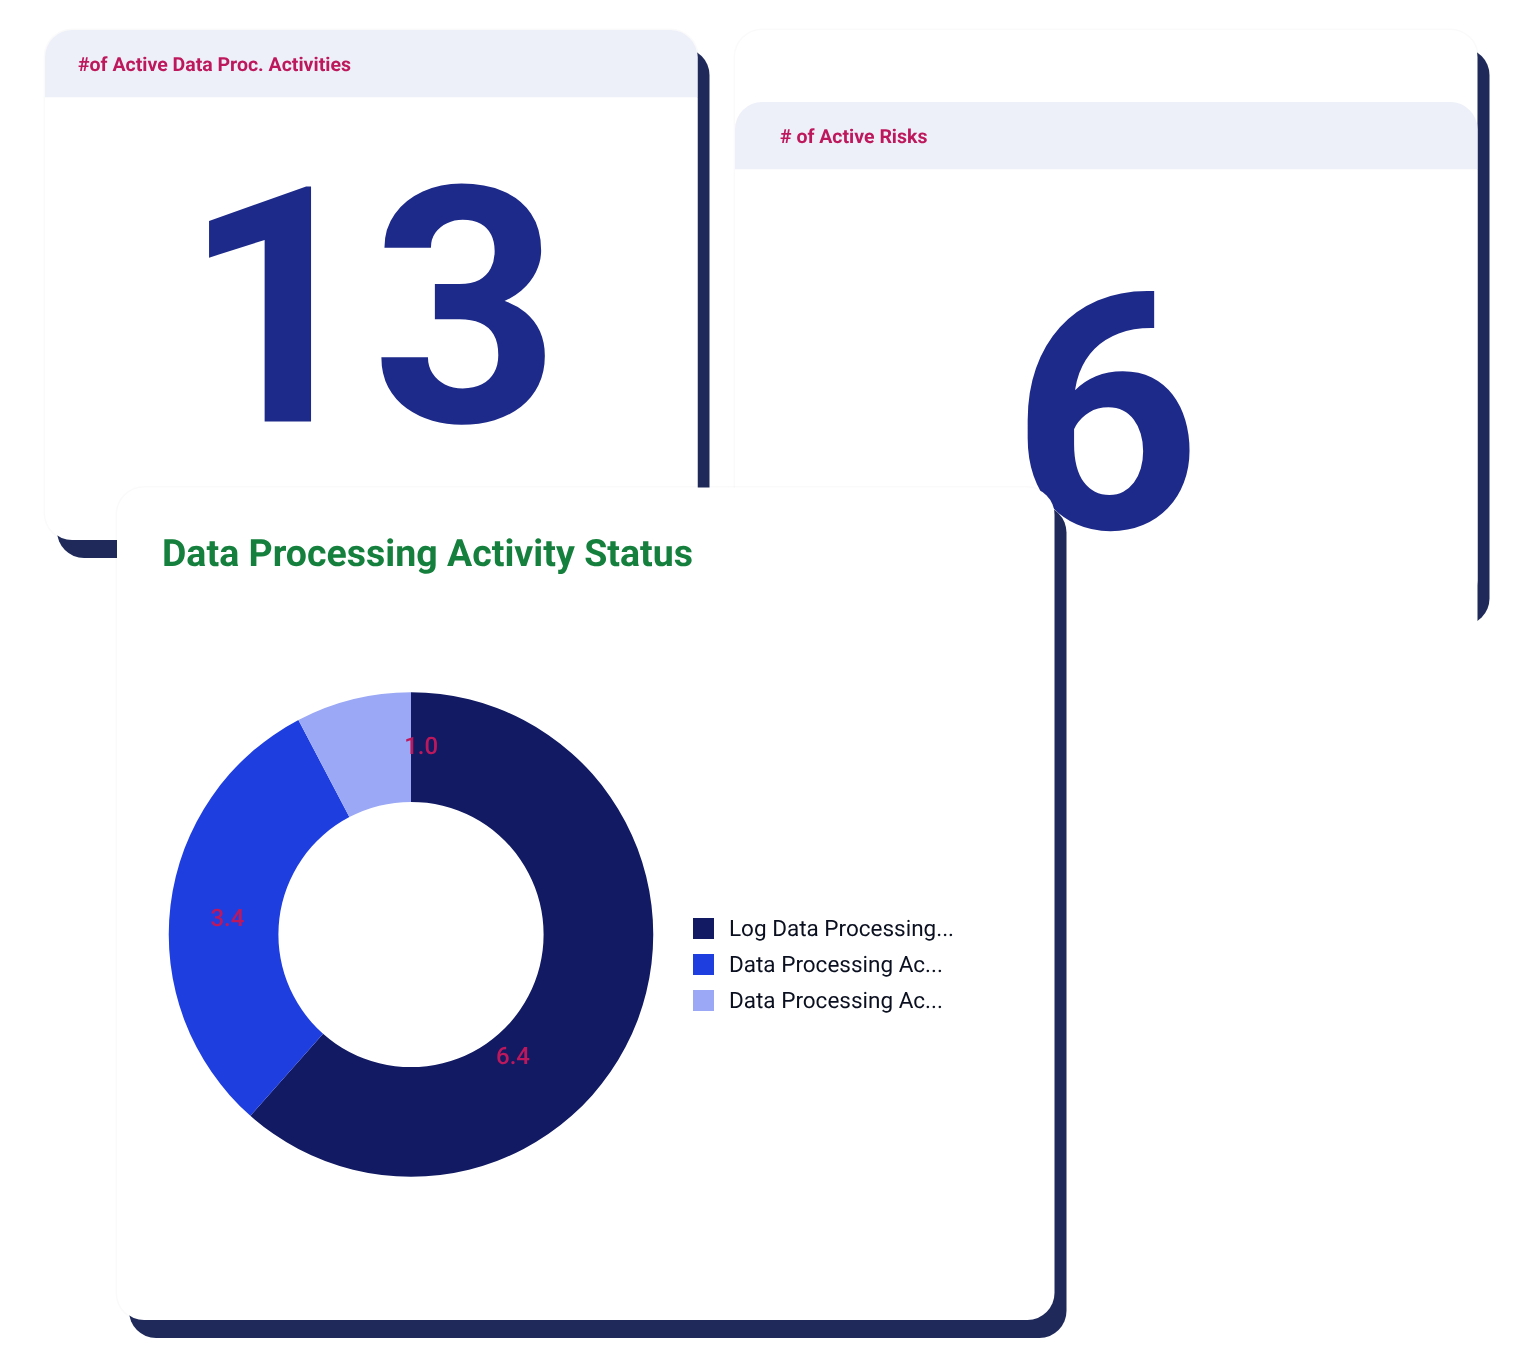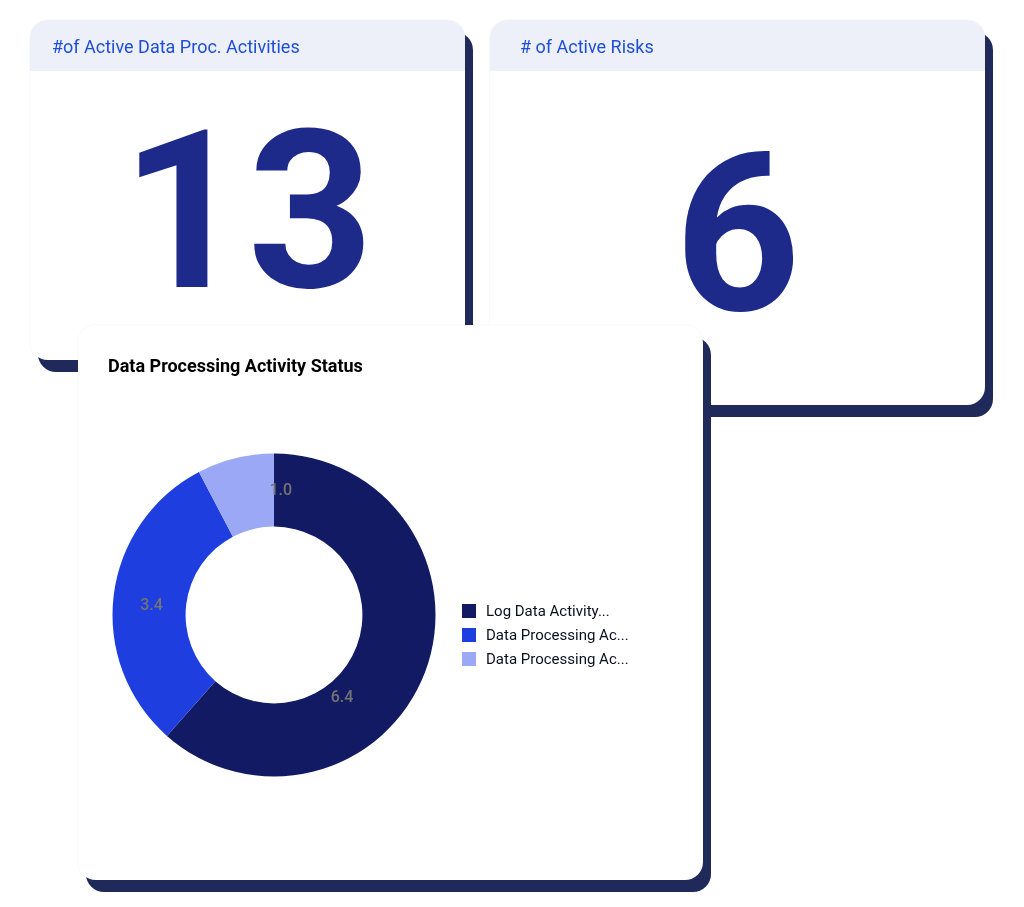--- a/index.html
+++ b/index.html
@@ -16,23 +16,23 @@
     border-radius: 18px;
     box-shadow: 8px 12px 0 0 #1f2a5a, 0 0 0 1px rgba(0,0,0,0.02);
   }
   .card-header-band {
     background: #eef0f9;
     border-top-left-radius: 18px;
     border-top-right-radius: 18px;
     padding: 16px 22px 14px 22px;
   }
   .card-title {
-    font-size: 18px;
-    font-weight: 400;
-    color: #1d4ed8;
+    font-size: 13px;
+    font-weight: 700;
+    color: #be185d;
   }
   .big-number {
     font-size: 220px;
     line-height: 1;
     font-weight: 700;
     color: #1d2a8a;
     text-align: center;
   }
   .num-surface {
     background: #ffffff;
@@ -43,35 +43,35 @@
     border-bottom-right-radius: 18px;
   }
 
   
   .card-activities { left: 30px; top: 20px; width: 435px; height: 340px; z-index: 1; }
   .card-activities .num-surface { height: 282px; }
 
   
   .card-risks { left: 490px; top: 20px; width: 495px; height: 385px; z-index: 1; }
   .card-risks .num-surface { height: 327px; }
-  .card-risks .card-header-band { padding-left: 30px; }
+  .card-risks .card-header-band { padding-left: 30px; margin-top: 48px; }
 
   
   .card-donut {
     left: 78px;
     top: 325px;
     width: 625px;
     height: 555px;
     z-index: 5;
     padding: 30px 24px 24px 30px;
   }
   .card-donut h3 {
-    font-size: 18px;
+    font-size: 25px;
     font-weight: 700;
-    color: #000000;
+    color: #15803d;
     margin-bottom: 8px;
   }
   .donut-body {
     display: flex;
     align-items: center;
     height: calc(100% - 40px);
   }
   .donut-wrap {
     position: relative;
     width: 340px;
@@ -93,21 +93,21 @@
   }
   .swatch {
     width: 14px;
     height: 14px;
     margin-right: 10px;
     flex: 0 0 auto;
   }
   .slice-label {
     position: absolute;
     font-size: 16px;
-    color: #737373;
+    color: #be185d;
     font-weight: 500;
     transform: translate(-50%, -50%);
     pointer-events: none;
   }
 </style>
 </head>
 <body>
 
 <div class="card card-activities">
   <div class="card-header-band">
@@ -137,21 +137,21 @@
           <path d="M 55.85129865584194 15.881677562945086 A 95 95 0 0 1 99.99999999999999 5 L 99.99999999999999 48 A 52 52 0 0 0 75.83439505372401 53.9562866660331 Z" fill="#9aa8f5"></path>
         </svg>
       
       <div class="slice-label" style="left:52%; top:13%;">1.0</div>
       <div class="slice-label" style="left:14%; top:47%;">3.4</div>
       <div class="slice-label" style="left:70%; top:74%;">6.4</div>
     </div>
     <div class="legend">
       <div class="legend-item">
         <span class="swatch" style="background:#111a63"></span>
-        <span>Log Data Activity...</span>
+        <span>Log Data Processing...</span>
       </div>
       <div class="legend-item">
         <span class="swatch" style="background:#1f3ee0"></span>
         <span>Data Processing Ac...</span>
       </div>
       <div class="legend-item">
         <span class="swatch" style="background:#9aa8f5"></span>
         <span>Data Processing Ac...</span>
       </div>
     </div>

